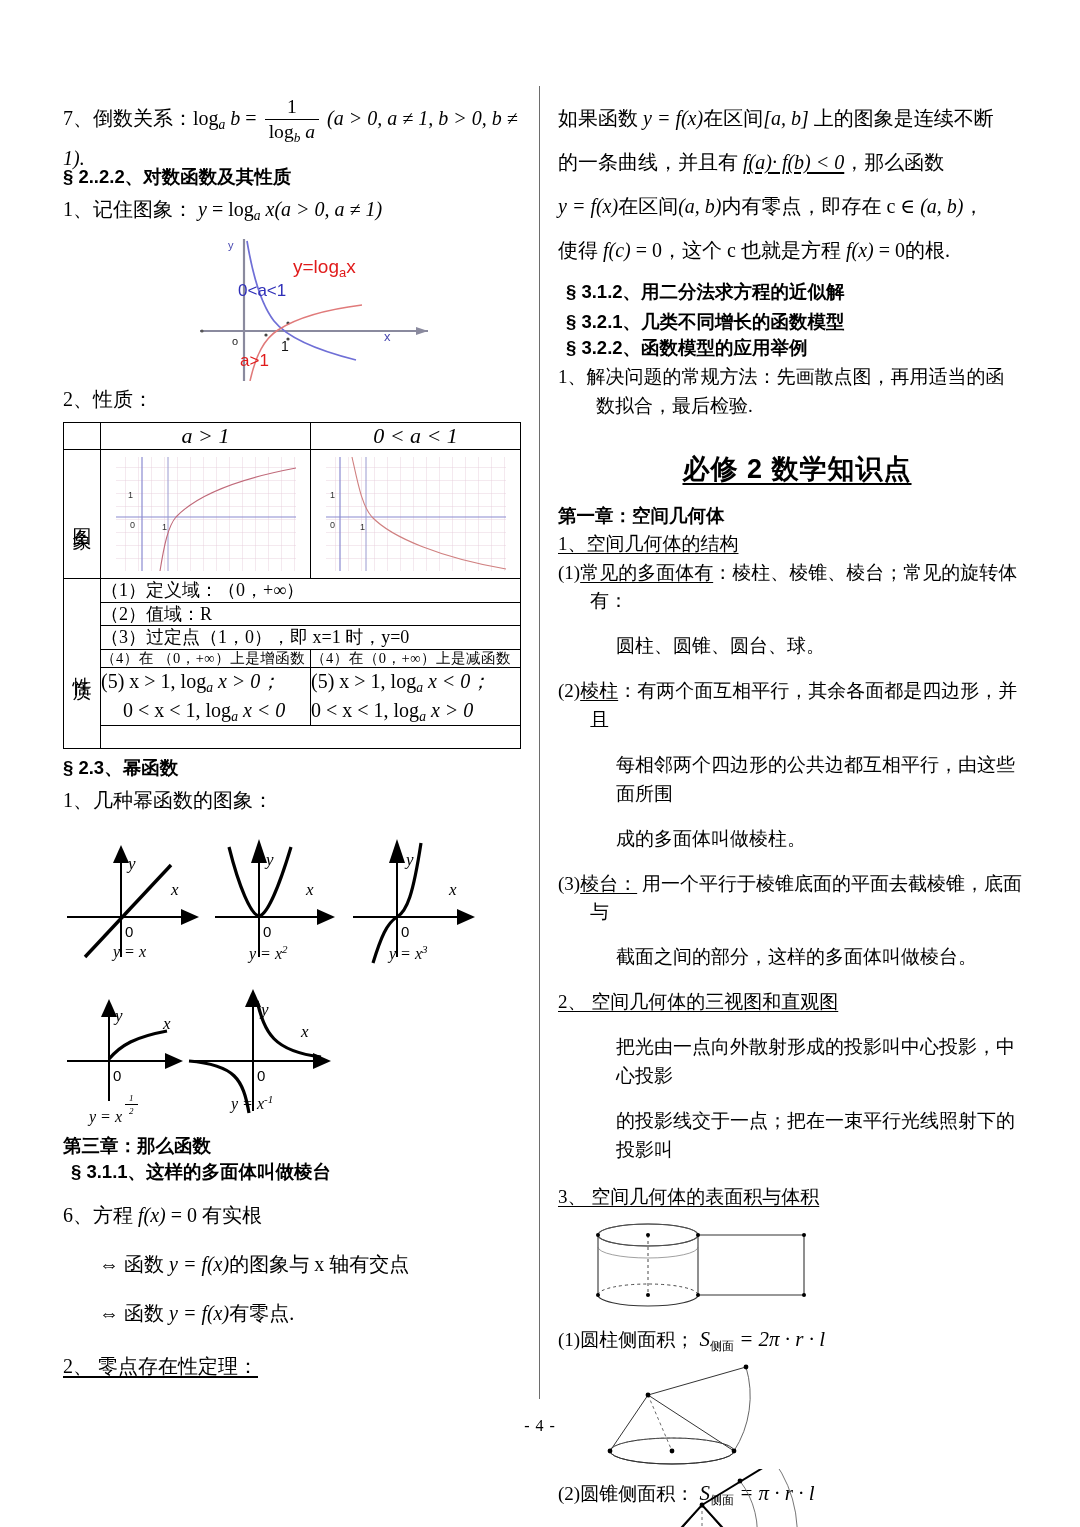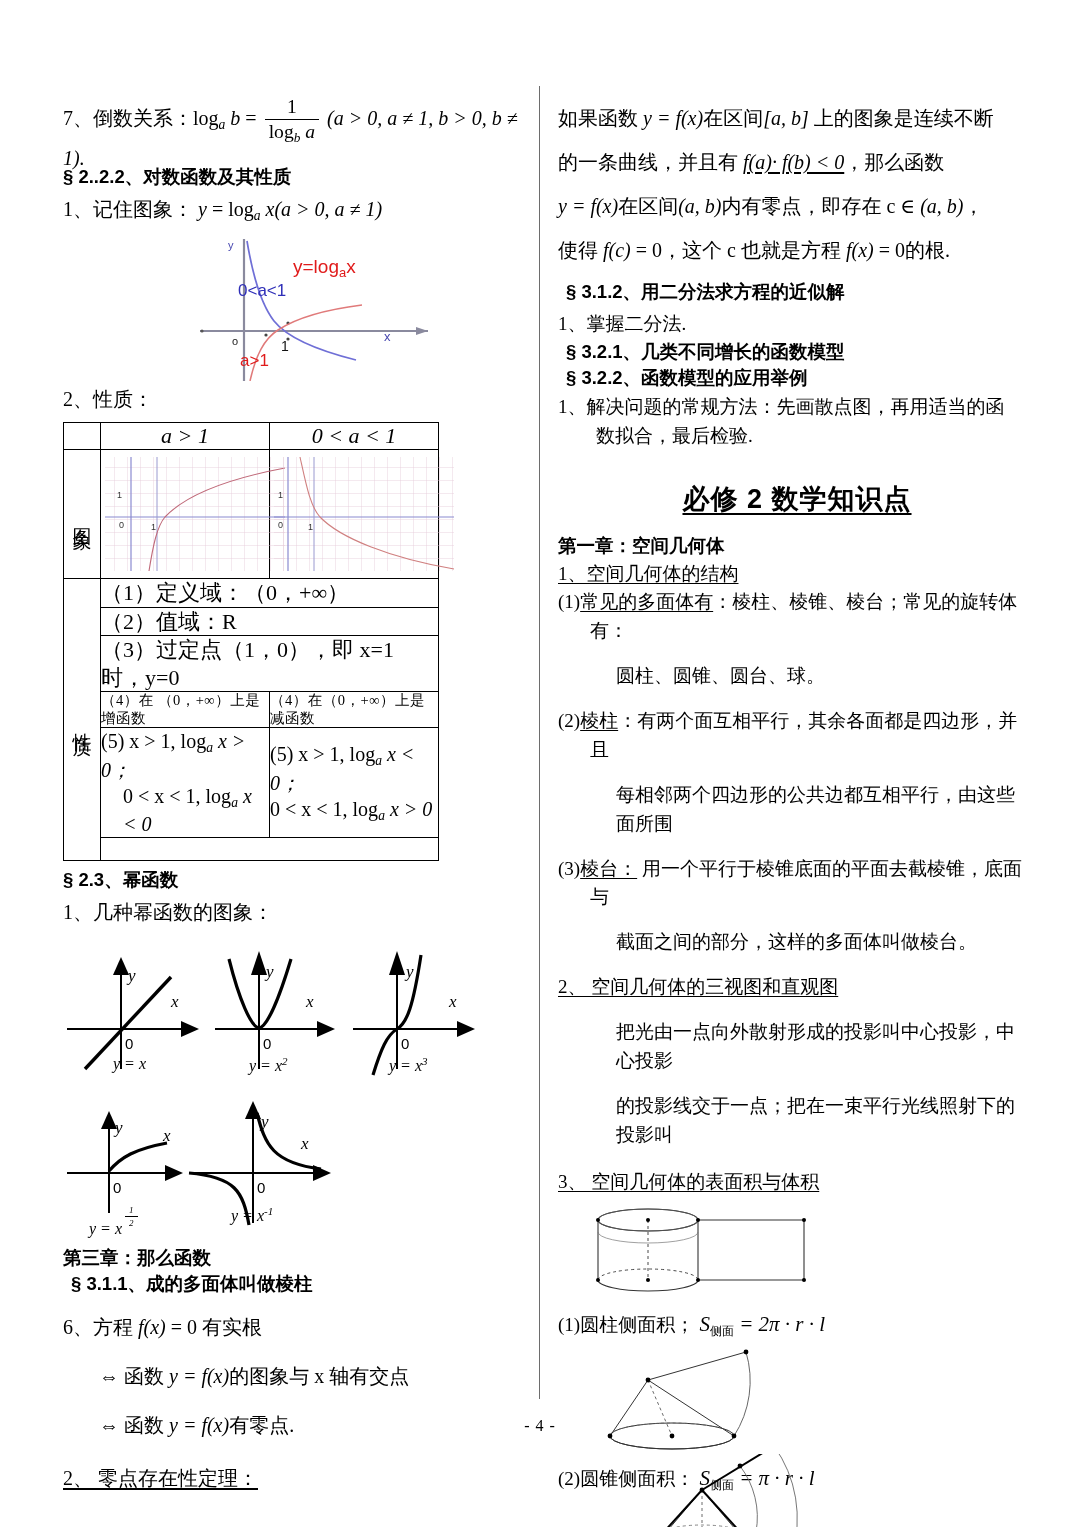--- a/index.html
+++ b/index.html
@@ -108,21 +108,21 @@
     text-underline-offset: 5px;
     text-decoration-thickness: 2px;
   }
 
   
   .logfig { position: relative; height: 150px; margin: 6px 0 4px 0; }
 
   
   table.props {
     border-collapse: collapse;
-    width: 376px;
+    width: 458px;
     margin: 8px 12px 4px 0;
     table-layout: fixed;
   }
   table.props td {
     border: 1.6px solid #000;
     padding: 0;
     vertical-align: middle;
   }
   td.rowlabel {
     width: 36px;
@@ -131,21 +131,21 @@
     line-height: 1.15;
     padding: 3px 0;
   }
   td.hdr {
     text-align: center;
     font-size: 22px;
     padding: 6px 0 7px 0;
   }
   td.gfx { padding: 5px 6px; height: 128px; }
   td.ptext {
-    font-size: 22px;
+    font-size: 18px;
     padding: 2px 0 3px 8px;
     line-height: 1.25;
   }
   td.ptext-sm {
     font-size: 14.5px;
     padding: 3px 0 3px 8px;
     line-height: 1.2;
     letter-spacing: 0.5px;
   }
   td.ptext-big {
@@ -368,21 +368,21 @@
           <text x="194" y="100" font-family="Liberation Sans, sans-serif" font-size="15">0</text>
         </g>
       </svg>
       <div style="position:absolute; left:0; top:112px; width:470px; font-size:16px;">
         <span style="position:absolute;left:26px;" class="mi">y = x<span class="frac" style="font-size:9px;vertical-align:0.85em;"><span class="num">1</span><span class="den">2</span></span></span>
         <span style="position:absolute;left:168px;" class="mi">y = x<sup style="font-size:11px;">-1</sup></span>
       </div>
     </div>
 
     <div class="chap-head">第三章：那么函数</div>
-    <div class="sec-head indent" style="margin-top:0;">§ 3.1.1、成的多面体叫做棱柱</div>
+    <div class="sec-head indent" style="margin-top:0;">§ 3.1.1、这样的多面体叫做棱台</div>
 
     <div class="mathline" style="margin-top:6px;">
       <span>6、方程 </span><span class="mi"><span>f</span><span>(x)</span> <span class="op">= 0</span></span> <span>有实根</span>
     </div>
 
     <div class="mathline" style="padding-left:36px;">
       <span>⇔</span>
       <span>函数 </span><span class="mi"><span>y = </span><span>f</span><span>(x)</span></span><span>的图象与 x 轴有交点</span>
     </div>
 
@@ -406,40 +406,40 @@
 
     <div class="mathline" style="line-height:2.2;">
       <span class="mi"><span>y = </span><span>f</span><span>(x)</span></span><span>在区间</span><span class="mi">(a, b)</span><span>内有零点，即存在 c ∈ </span><span class="mi">(a, b)</span><span>，</span>
     </div>
 
     <div class="mathline" style="line-height:2.2;">
       <span>使得 </span><span class="mi"><span>f</span><span>(c)</span> <span class="op">= 0</span></span><span>，这个 c 也就是方程 </span><span class="mi"><span>f</span><span>(x)</span> <span class="op">= 0</span></span><span>的根.</span>
     </div>
 
     <div class="sec-head indent" style="margin-top:8px;">§ 3.1.2、用二分法求方程的近似解</div>
-    <div class="body-ln">1、掌握二分法.</div>
     <div class="sec-head indent" style="margin:1px 0 0 0;">§ 3.2.1、几类不同增长的函数模型</div>
     <div class="sec-head indent" style="margin:1px 0 2px 0;">§ 3.2.2、函数模型的应用举例</div>
     <div class="body-ln">1、解决问题的常规方法：先画散点图，再用适当的函</div>
     <div class="body-ln" style="padding-left:38px;"><span>数拟合，最后检验.</span></div>
 
     <div class="big-title"><span>必修 2 数学知识点</span></div>
 
     <div class="chap-head">第一章：空间几何体</div>
     <div class="body-ln ul" style="display:inline-block;">1、空间几何体的结构</div>
 
     <div class="hang">
       <span>(1)</span><span class="ul">常见的多面体有</span><span>：棱柱、棱锥、棱台；常见的旋转体有：</span>
     </div>
     <div class="hang2">圆柱、圆锥、圆台、球。</div>
 
     <div class="hang">
       <span>(2)</span><span class="ul">棱柱</span><span>：有两个面互相平行，其余各面都是四边形，并且</span>
     </div>
     <div class="hang2">每相邻两个四边形的公共边都互相平行，由这些面所围</div>
+    <div class="hang2">成的多面体叫做棱柱。</div>
 
     <div class="hang">
       <span>(3)</span><span class="ul">棱台：</span><span> 用一个平行于棱锥底面的平面去截棱锥，底面与</span>
     </div>
     <div class="hang2">截面之间的部分，这样的多面体叫做棱台。</div>
 
     <div class="body-ln ul" style="display:inline-block;">2、 空间几何体的三视图和直观图</div>
     <div class="hang2">把光由一点向外散射形成的投影叫中心投影，中心投影</div>
     <div class="hang2">的投影线交于一点；把在一束平行光线照射下的投影叫</div>
 

